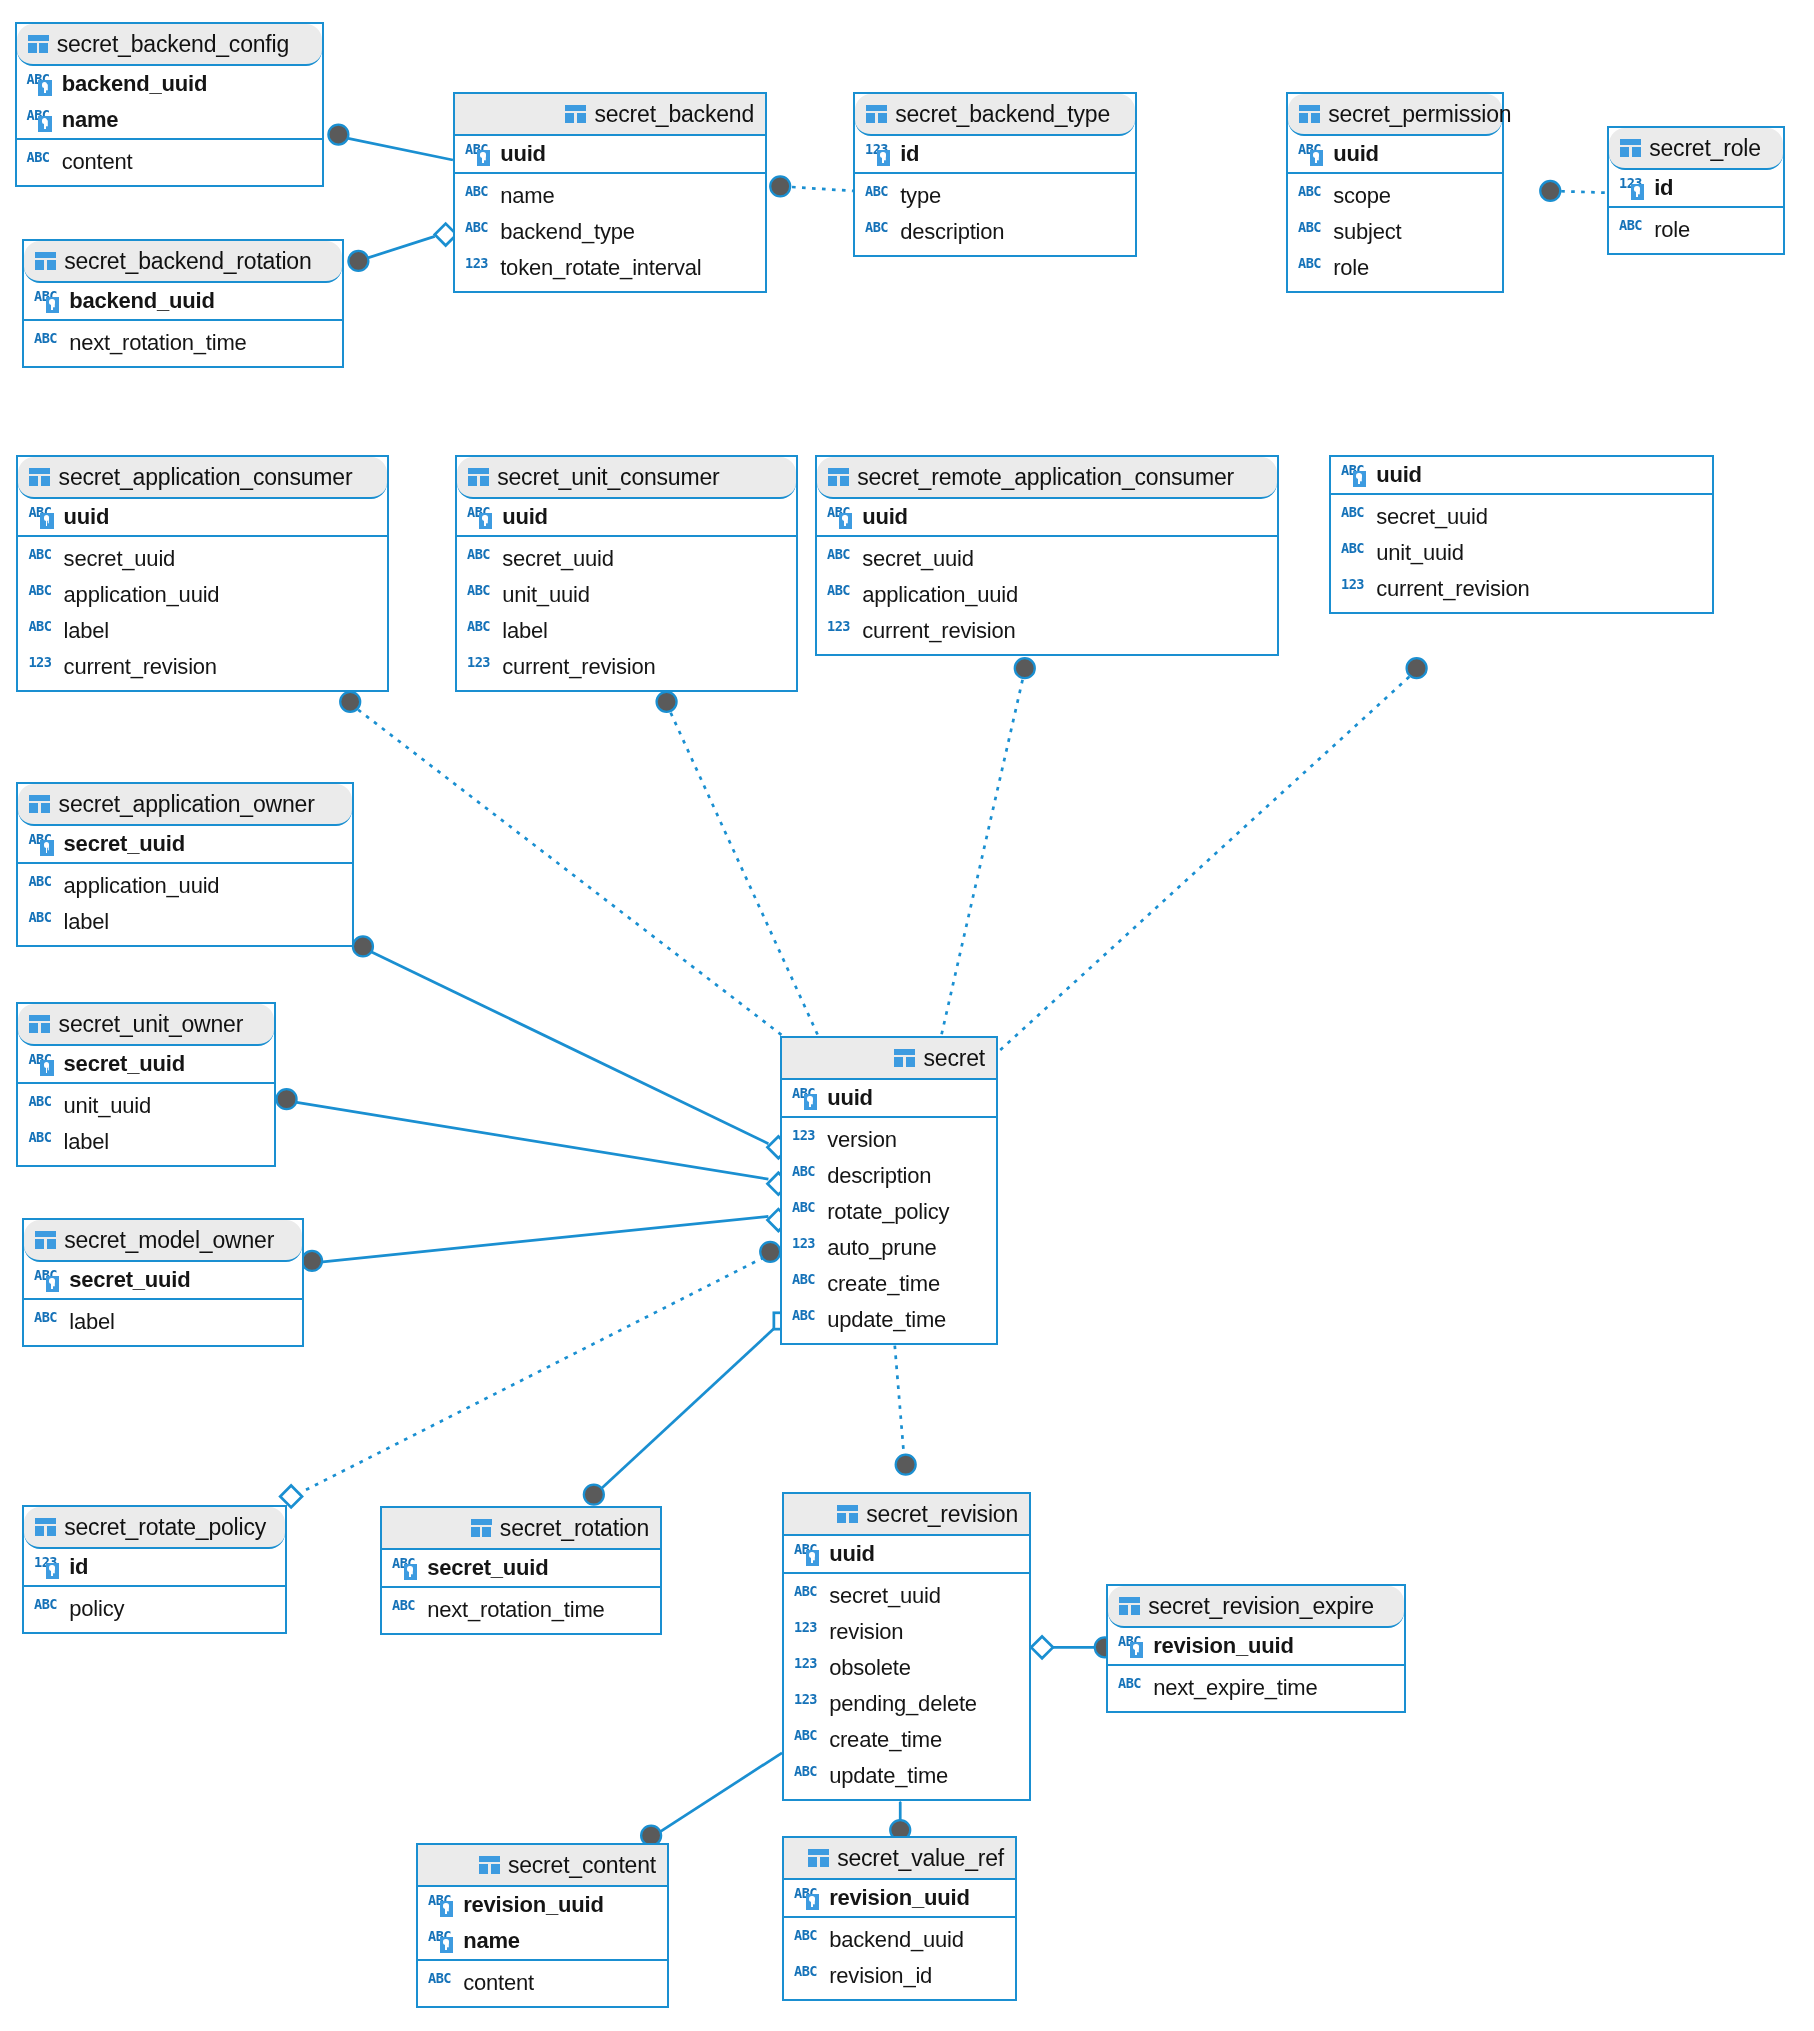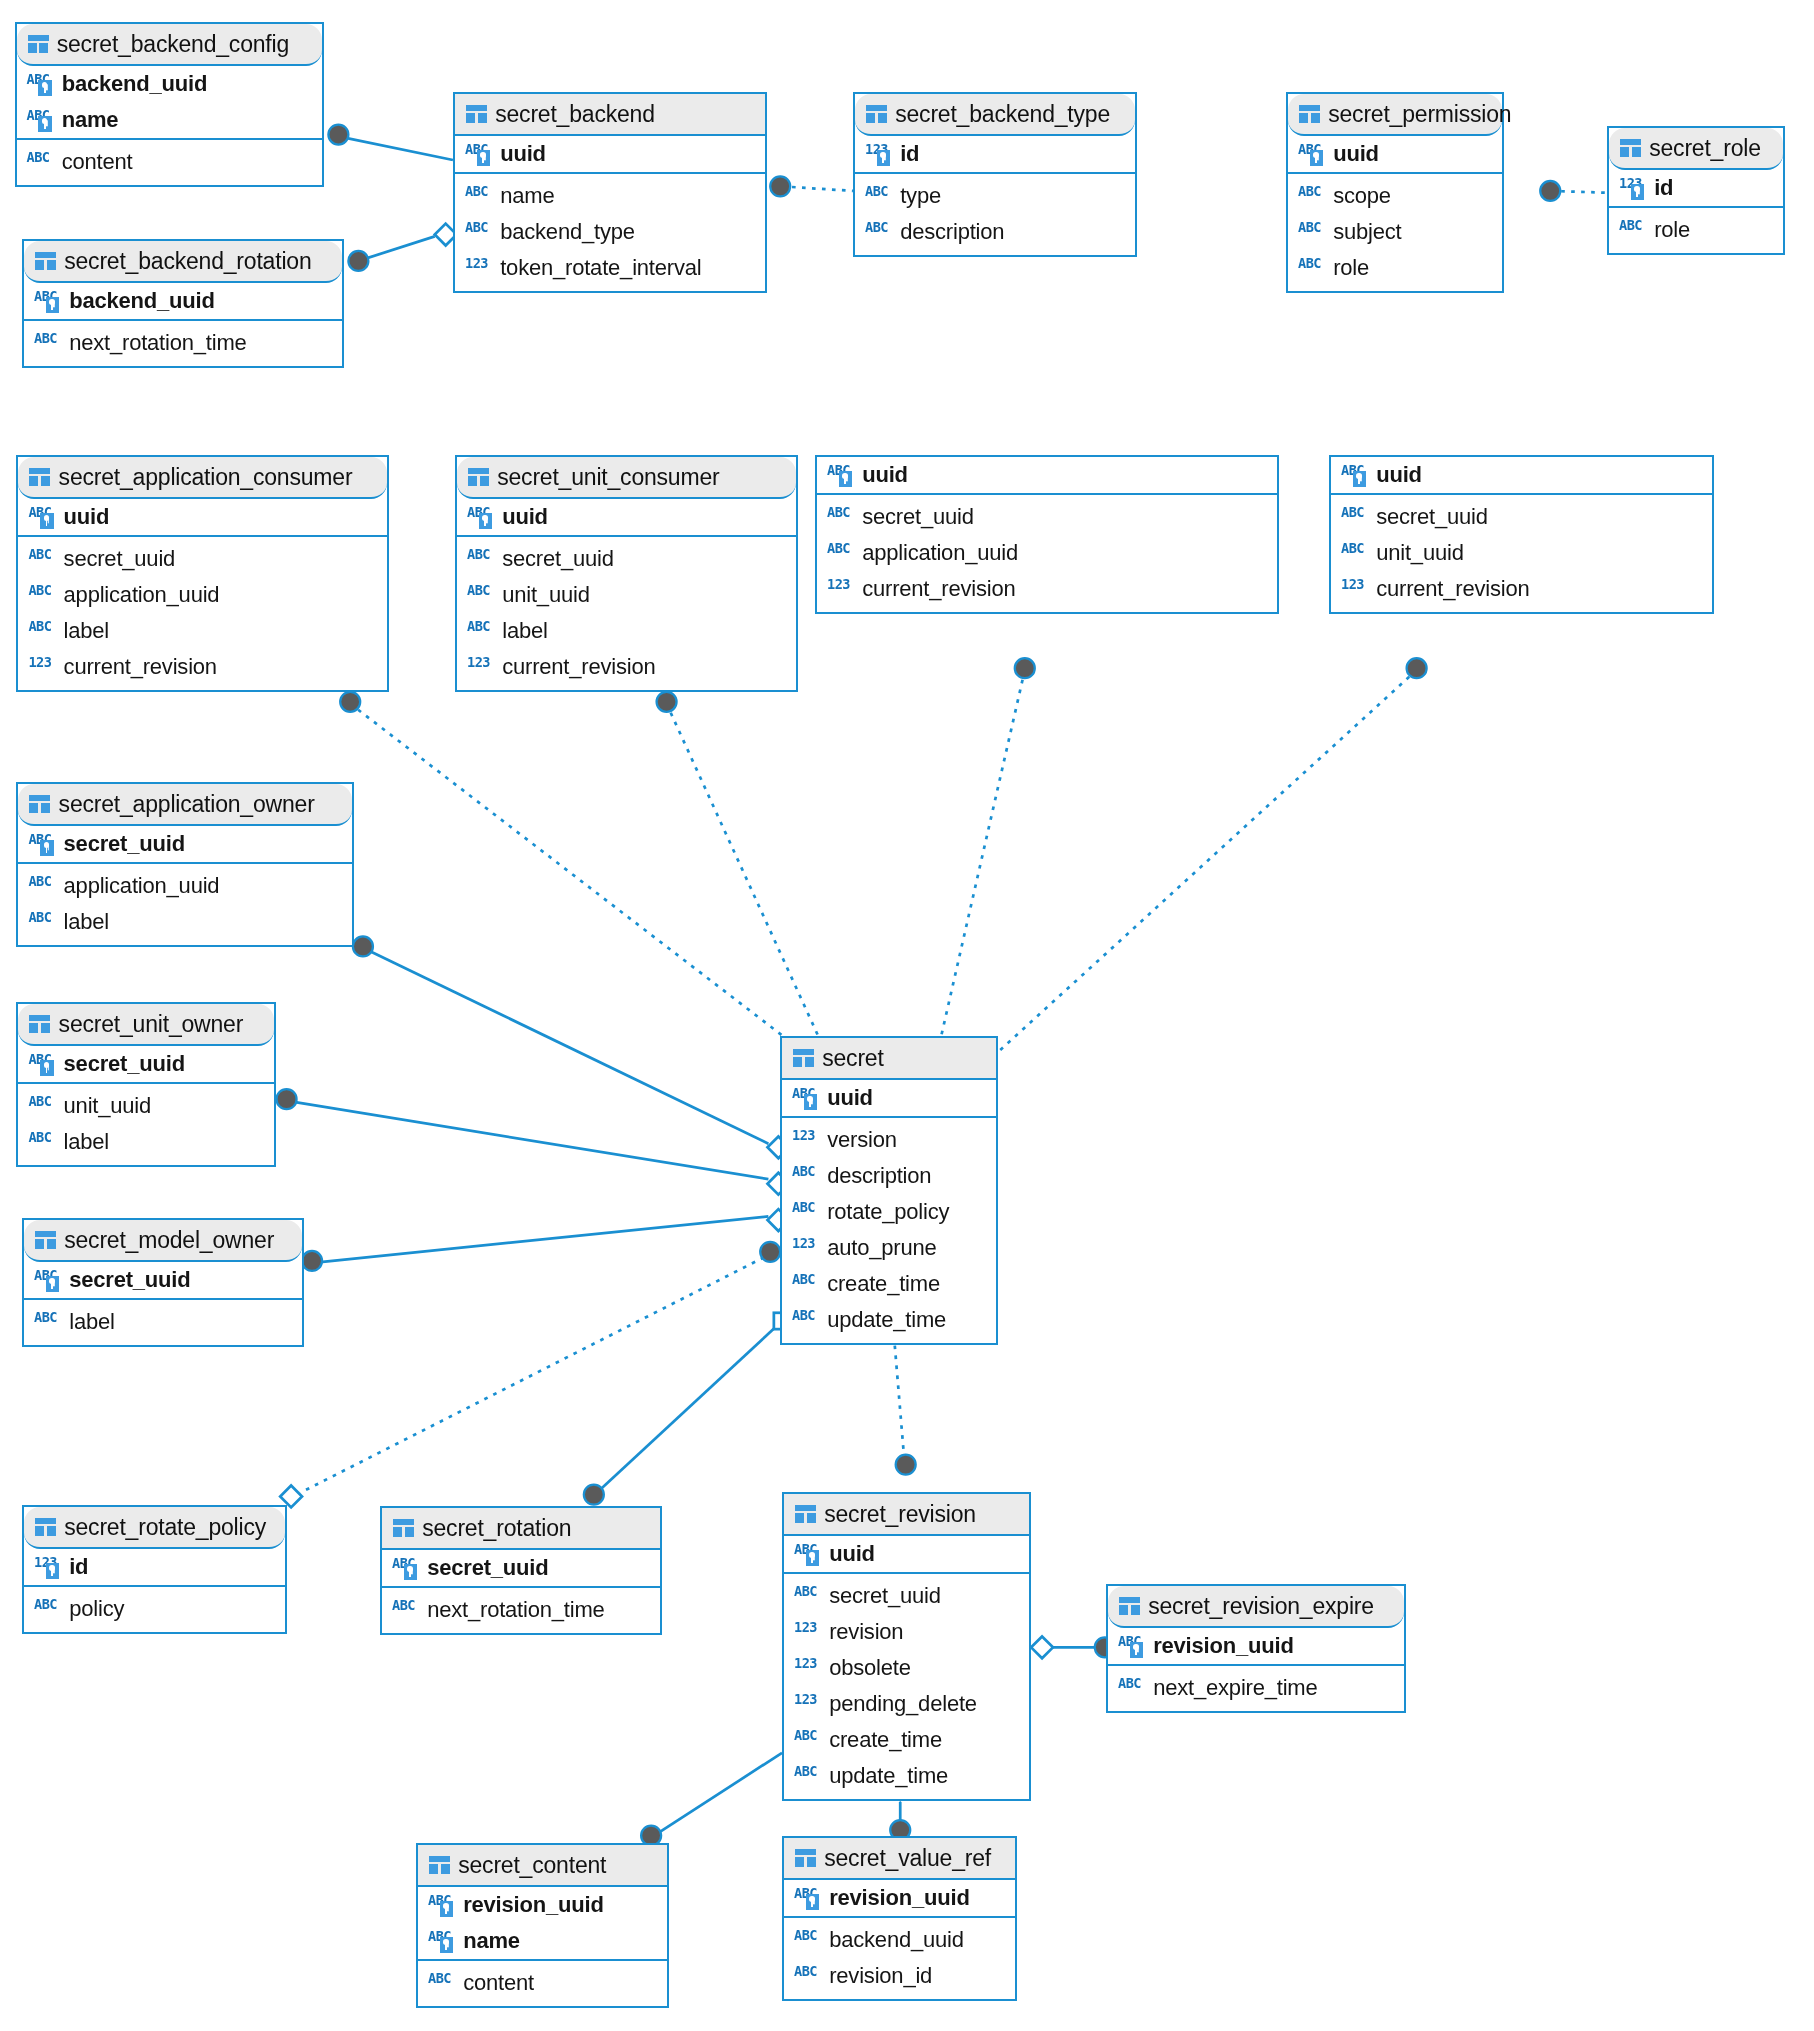--- a/index.html
+++ b/index.html
@@ -2,21 +2,21 @@
 <html style="font-size:14.5px"><head>
 <meta charset="utf-8">
 <style>
   html,body{margin:0;padding:0;background:#ffffff;}
   body{font-family:"Liberation Sans",sans-serif;}
   #canvas{position:relative;width:1815px;height:2031px;background:#fff;overflow:hidden;}
   svg.links{position:absolute;left:0;top:0;width:1815px;height:2031px;pointer-events:none;}
 
   .tbl{position:absolute;border:2.7px solid #1a8fd1;background:#fff;box-sizing:border-box;}
   .tbl .hdr{background:#ebebeb;border-bottom:2.7px solid #1a8fd1;height:42px;display:flex;align-items:center;
-            justify-content:flex-start;gap:8.2px;padding:0 11px;box-sizing:border-box;}
+            justify-content:flex-end;gap:8.2px;padding:0 11px;box-sizing:border-box;}
   .tbl .hdr.leftal{justify-content:flex-start;border-radius:16px;}
   .tbl .hdr .ttl{font-size:23px;color:#111;white-space:nowrap;letter-spacing:-0.2px;}
   .pkgrp{border-bottom:2.7px solid #1a8fd1;}
   .row{display:flex;align-items:center;gap:8.2px;height:36px;padding:0 10px;box-sizing:border-box;white-space:nowrap;}
   .row .nm{font-size:22px;color:#151515;letter-spacing:-0.2px;}
   .row.pk .nm{font-weight:bold;}
 
   
   .tglyph{width:21px;height:17.3px;flex:0 0 auto;position:relative;}
   .tglyph i{position:absolute;background:#3d9be0;display:block;}
@@ -392,20 +392,28 @@
           </div>
           <div class="row">
             <span class="tyg">
               <span class="lbl">123</span>
             </span>
             <span class="nm">current_revision</span>
           </div>
         </div>
       </div>
       <div class="tbl" style="left: 815px; top: 455px; width: 464px;">
+        <div class="hdr leftal">
+          <span class="tglyph">
+            <i class="t1"></i>
+            <i class="t2"></i>
+            <i class="t3"></i>
+          </span>
+          <span class="ttl">secret_remote_application_consumer</span>
+        </div>
         <div class="pkgrp">
           <div class="row pk">
             <span class="tyg k">
               <span class="lbl">ABC</span>
               <span class="key"></span>
             </span>
             <span class="nm">uuid</span>
           </div>
         </div>
         <div style="padding: 3.6px 0px 5.5px;">

